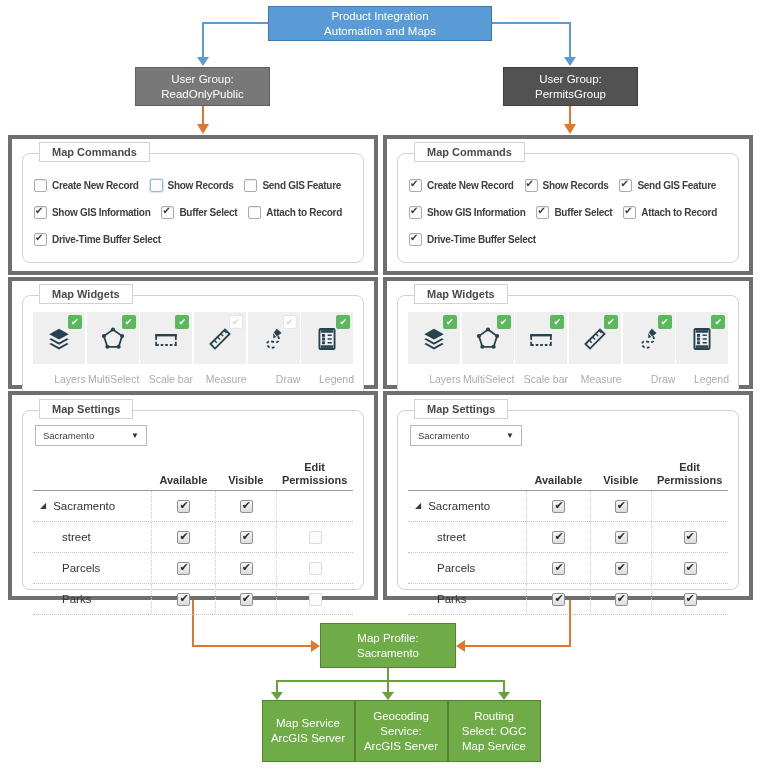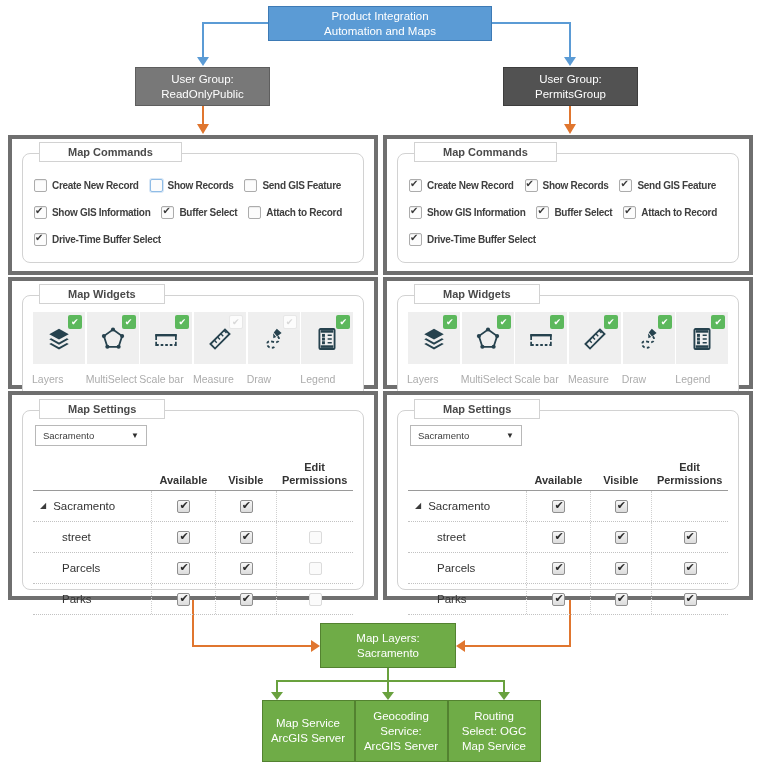--- a/index.html
+++ b/index.html
@@ -27,21 +27,21 @@
   #panel-cmd-left{left:8px;top:135px;height:140px;}
   #panel-cmd-right{left:383px;top:135px;height:140px;}
   #panel-wid-left{left:8px;top:277px;height:112px;}
   #panel-wid-right{left:383px;top:277px;height:112px;}
   #panel-set-left{left:8px;top:391px;height:209px;}
   #panel-set-right{left:383px;top:391px;height:209px;}
 
   .fieldset{position:relative;margin:14px 10px 8px;border:1px solid #D2D2D2;border-radius:8px;
             background:#fff;box-sizing:border-box;}
   .legend{position:absolute;top:-12px;left:16px;background:#fff;border:1px solid #D2D2D2;
-          padding:3px 28px;font-size:11px;font-weight:700;color:#4A4A4A;white-space:nowrap;}
+          padding:3px 12px;font-size:11px;font-weight:700;color:#4A4A4A;white-space:nowrap;}
   .fs-cmd{height:110px;padding:25px 11px 0;}
   .fs-wid{height:104px;padding:16px 5px 0;}
   .fs-set{height:180px;padding:14px 10px 0;margin-top:15px;}
 
   
   .cmd-row{display:flex;gap:11px;margin-bottom:14px;align-items:flex-start;}
   .cmd-item{display:flex;align-items:center;cursor:default;flex:none;}
   .cb{width:11px;height:11px;border:1px solid #ACACAC;border-radius:2px;background:#FCFCFC;
       margin-right:5px;position:relative;flex:none;box-shadow:inset 0 1px 1px rgba(0,0,0,.07);}
   .cb.checked::after{content:"✔";position:absolute;left:0;top:-2px;font-size:10px;color:#3A3A3A;}
@@ -50,21 +50,21 @@
 
   
   .tiles{display:flex;justify-content:space-between;padding:0 4px;}
   .tile-wrap{width:55px;}
   .tile{width:52px;height:52px;background:#EFEFEF;position:relative;margin:0 auto;}
   .tile svg{position:absolute;left:13px;top:14px;width:26px;height:26px;}
   .badge{position:absolute;top:3px;right:3px;width:14px;height:14px;border-radius:2px;
          font-size:9px;line-height:14px;text-align:center;box-sizing:border-box;}
   .badge.on{background:#5CB85C;color:#fff;}
   .badge.off{background:#FCFCFC;color:#D8D8D8;border:1px solid #E7E7E7;line-height:12px;}
-  .tile-label{text-align:left;font-size:10.5px;color:#ACACAC;margin-top:9px;white-space:nowrap;}
+  .tile-label{text-align:right;font-size:10.5px;color:#ACACAC;margin-top:9px;white-space:nowrap;}
 
   
   .dropdown{width:112px;height:21px;border:1px solid #B8B8B8;display:flex;align-items:center;
             justify-content:space-between;padding:0 7px;box-sizing:border-box;background:#fff;margin-left:2px;}
   .dd-value{font-size:9.5px;color:#3C3C3C;}
   .dd-arrow{font-size:8px;color:#2E2E2E;}
   .ms-table{margin-top:8px;width:100%;}
   .ms-hrow{display:grid;grid-template-columns:37% 20% 19% 24%;min-height:33px;align-items:end;
            border-bottom:1px solid #9A9A9A;padding-bottom:3px;}
   .ms-h{font-size:11px;font-weight:700;color:#333;text-align:center;line-height:13px;}
@@ -519,21 +519,21 @@
             </div>
             <div class="ms-cell">
               <span class="tcb checked"></span>
             </div>
           </div>
         </div>
     </div>
   </div>
 
   <div class="node" id="profile-box">
-    <div>Map Layers:</div>
+    <div>Map Profile:</div>
     <div>Sacramento</div>
   </div>
 
   <div id="services">
       <div class="svc-box">
         <div>Map Service</div>
         <div>ArcGIS Server</div>
       </div>
       <div class="svc-box">
         <div>Geocoding</div>

